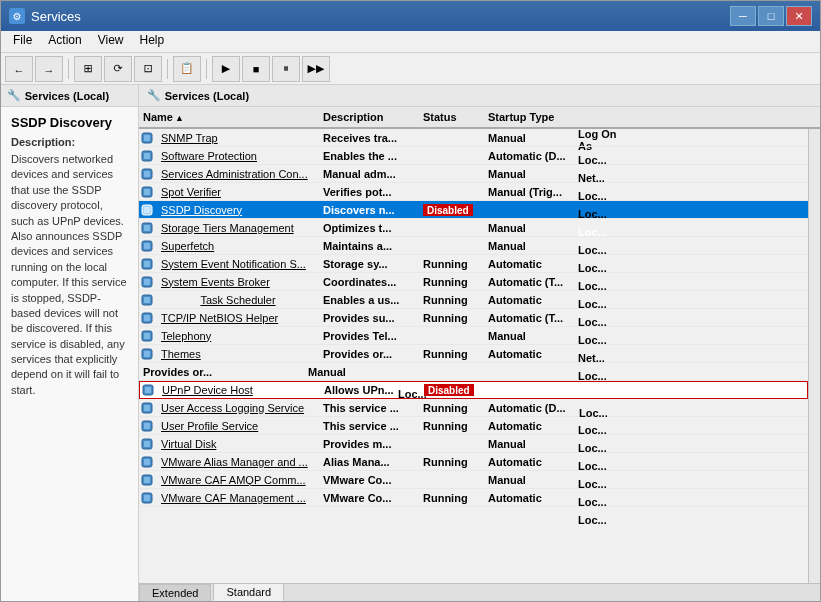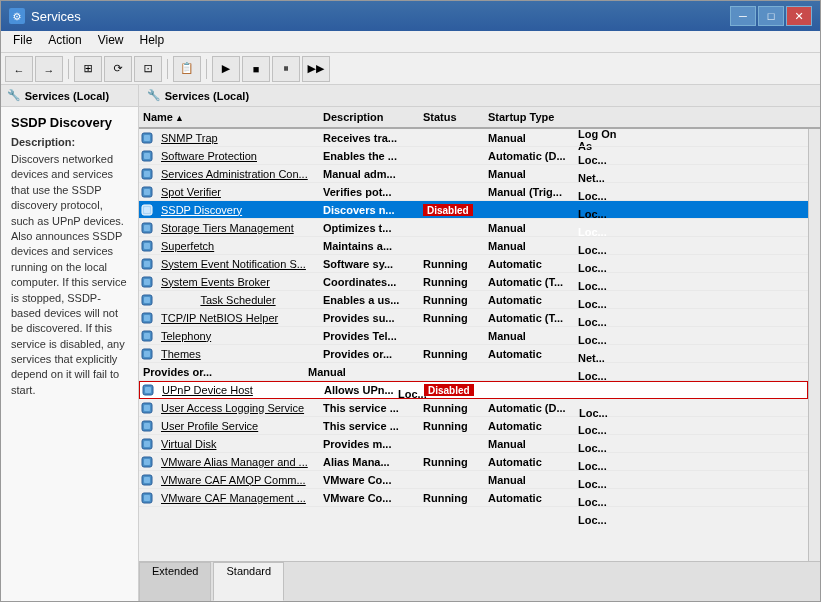--- a/index.html
+++ b/index.html
@@ -198,21 +198,22 @@
       border: 1px solid #cc0000;
     }
     .row-cell { padding: 0 4px; font-size: 11px; overflow: hidden; white-space: nowrap; text-overflow: ellipsis; }
     .row-icon { width: 16px; height: 16px; flex-shrink: 0; display: flex; align-items: center; justify-content: center; font-size: 10px; }
     .row-name-cell { width: 180px; min-width: 180px; display: flex; align-items: center; gap: 2px; text-decoration: underline; }
     .disabled-badge { background: #cc0000; color: white; font-size: 10px; padding: 1px 4px; }
     .tabs {
       display: flex;
       background: #e0e0e0;
       border-top: 1px solid #c0c0c0;
-      height: 40px;
+      height: 18px;
+      align-items: flex-end;
     }
     .tab {
       padding: 2px 12px;
       background: #d0d0d0;
       border: 1px solid #c0c0c0;
       border-bottom: none;
       font-size: 11px;
       cursor: pointer;
       margin-right: 2px;
     }
@@ -430,21 +431,21 @@
               <div class="table-row">
                 <div class="row-name-cell">
                   <span class="row-icon">
                     <svg width="14" height="14" viewBox="0 0 14 14">
                       <rect x="2" y="2" width="10" height="10" rx="2" fill="#4a8ec5" stroke="#2a5e9a" stroke-width="1"></rect>
                       <rect x="4" y="4" width="6" height="6" rx="1" fill="#7ab8e8"></rect>
                     </svg>
                   </span>
                   <span class="row-cell" style="flex: 1 1 0%; overflow: hidden; text-overflow: ellipsis; white-space: nowrap;">System Event Notification S...</span>
                 </div>
-                <div class="row-cell col-desc">Software sy...</div>
+                <div class="row-cell col-desc">Storage sy...</div>
                 <div class="row-cell col-status">Running</div>
                 <div class="row-cell col-startup">Automatic</div>
                 <div class="row-cell col-logon">Loc...</div>
               </div>
               <div class="table-row">
                 <div class="row-name-cell">
                   <span class="row-icon">
                     <svg width="14" height="14" viewBox="0 0 14 14">
                       <rect x="2" y="2" width="10" height="10" rx="2" fill="#4a8ec5" stroke="#2a5e9a" stroke-width="1"></rect>
                       <rect x="4" y="4" width="6" height="6" rx="1" fill="#7ab8e8"></rect>

